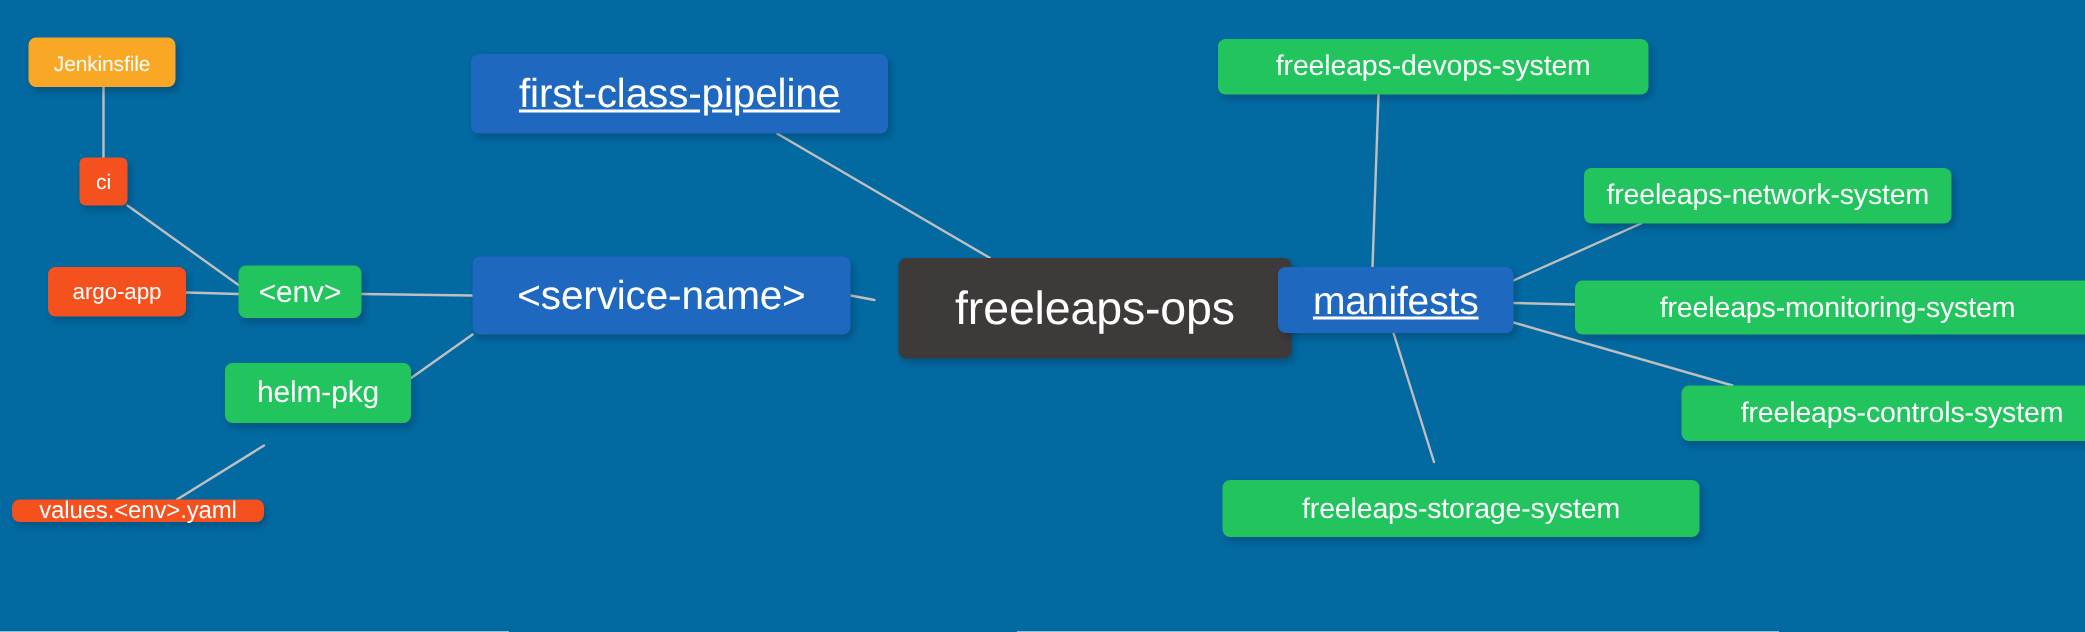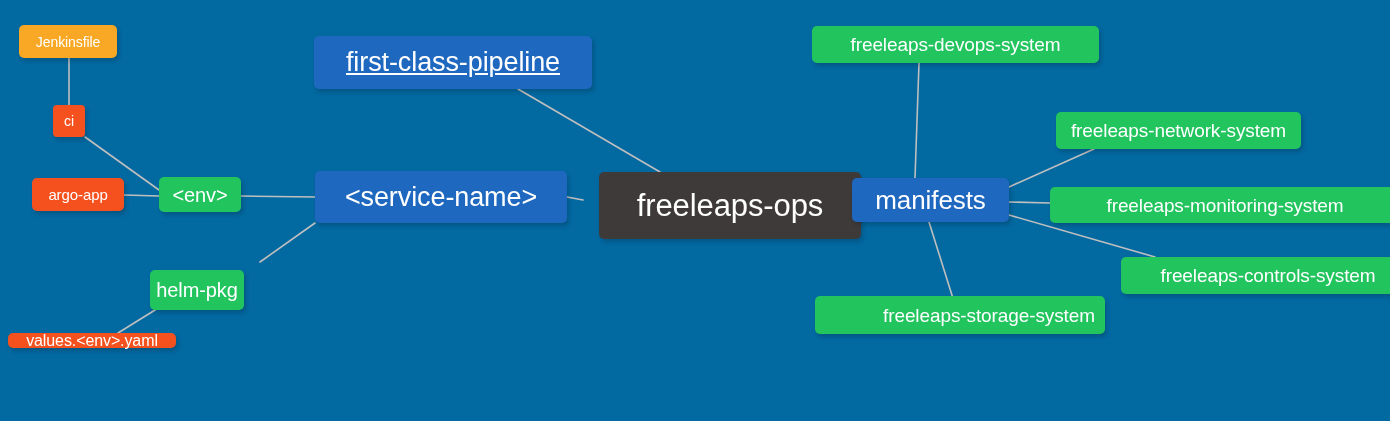--- a/index.html
+++ b/index.html
@@ -71,47 +71,47 @@
       </div>
       <div class="node" style="left: 53px; top: 105px; width: 32px; height: 32px; background: rgb(244, 81, 30); font-size: 14px; border-radius: 4px;">
         <span class="node-label">ci</span>
       </div>
       <div class="node" style="left: 32px; top: 178px; width: 92px; height: 33px; background: rgb(244, 81, 30); font-size: 15px; border-radius: 5px;">
         <span class="node-label">argo-app</span>
       </div>
       <div class="node" style="left: 159px; top: 177px; width: 82px; height: 35px; background: rgb(34, 196, 94); font-size: 20px; border-radius: 5px;">
         <span class="node-label">&lt;env&gt;</span>
       </div>
-      <div class="node" style="left: 150px; top: 270px; width: 94px; height: 40px; background: rgb(34, 196, 94); font-size: 20px; border-radius: 5px;">
+      <div class="node" style="left: 150px; top: 242px; width: 124px; height: 40px; background: rgb(34, 196, 94); font-size: 20px; border-radius: 5px;">
         <span class="node-label">helm-pkg</span>
       </div>
       <div class="node" style="left: 8px; top: 333px; width: 168px; height: 15px; background: rgb(244, 81, 30); font-size: 16px; border-radius: 5px;">
         <span class="node-label">values.&lt;env&gt;.yaml</span>
       </div>
       <div class="node" style="left: 314px; top: 36px; width: 278px; height: 53px; background: rgb(31, 104, 191); font-size: 27px; border-radius: 5px; text-decoration: underline;">
         <span class="node-label">first-class-pipeline</span>
       </div>
       <div class="node" style="left: 315px; top: 171px; width: 252px; height: 52px; background: rgb(31, 104, 191); font-size: 27px; border-radius: 5px; align-items: center;">
         <span class="node-label">&lt;service-name&gt;</span>
       </div>
       <div class="node" style="left: 583px; top: 172px; width: 262px; height: 67px; background: rgb(62, 58, 57); font-size: 31px; border-radius: 5px; margin-left: 16px;">
         <span class="node-label">freeleaps-ops</span>
       </div>
-      <div class="node" style="left: 852px; top: 178px; width: 157px; height: 44px; background: rgb(31, 104, 191); font-size: 26px; border-radius: 5px;">
+      <div class="node" style="left: 852px; top: 178px; width: 157px; height: 44px; background: rgb(31, 104, 191); font-size: 26px; border-radius: 5px; text-decoration: underline;">
         <span class="node-label">manifests</span>
       </div>
       <div class="node" style="left: 800px; top: 26px; width: 287px; height: 37px; background: rgb(34, 196, 94); font-size: 19px; border-radius: 5px; margin-left: 12px;">
         <span class="node-label">freeleaps-devops-system</span>
       </div>
       <div class="node" style="left: 1056px; top: 112px; width: 245px; height: 37px; background: rgb(34, 196, 94); font-size: 19px; border-radius: 5px;">
         <span class="node-label">freeleaps-network-system</span>
       </div>
       <div class="node" style="left: 1050px; top: 187px; width: 350px; height: 36px; background: rgb(34, 196, 94); font-size: 19px; border-radius: 5px;">
         <span class="node-label">freeleaps-monitoring-system</span>
       </div>
       <div class="node" style="left: 1121px; top: 257px; width: 294px; height: 37px; background: rgb(34, 196, 94); font-size: 19px; border-radius: 5px;">
         <span class="node-label">freeleaps-controls-system</span>
       </div>
-      <div class="node" style="left: 815px; top: 296px; width: 290px; height: 38px; background: rgb(34, 196, 94); font-size: 19px; border-radius: 5px; justify-content: flex-end;">
+      <div class="node" style="left: 815px; top: 320px; width: 318px; height: 38px; background: rgb(34, 196, 94); font-size: 19px; border-radius: 5px;">
         <span class="node-label">freeleaps-storage-system</span>
       </div>
     </div>
 </div>
 
 </body></html>

